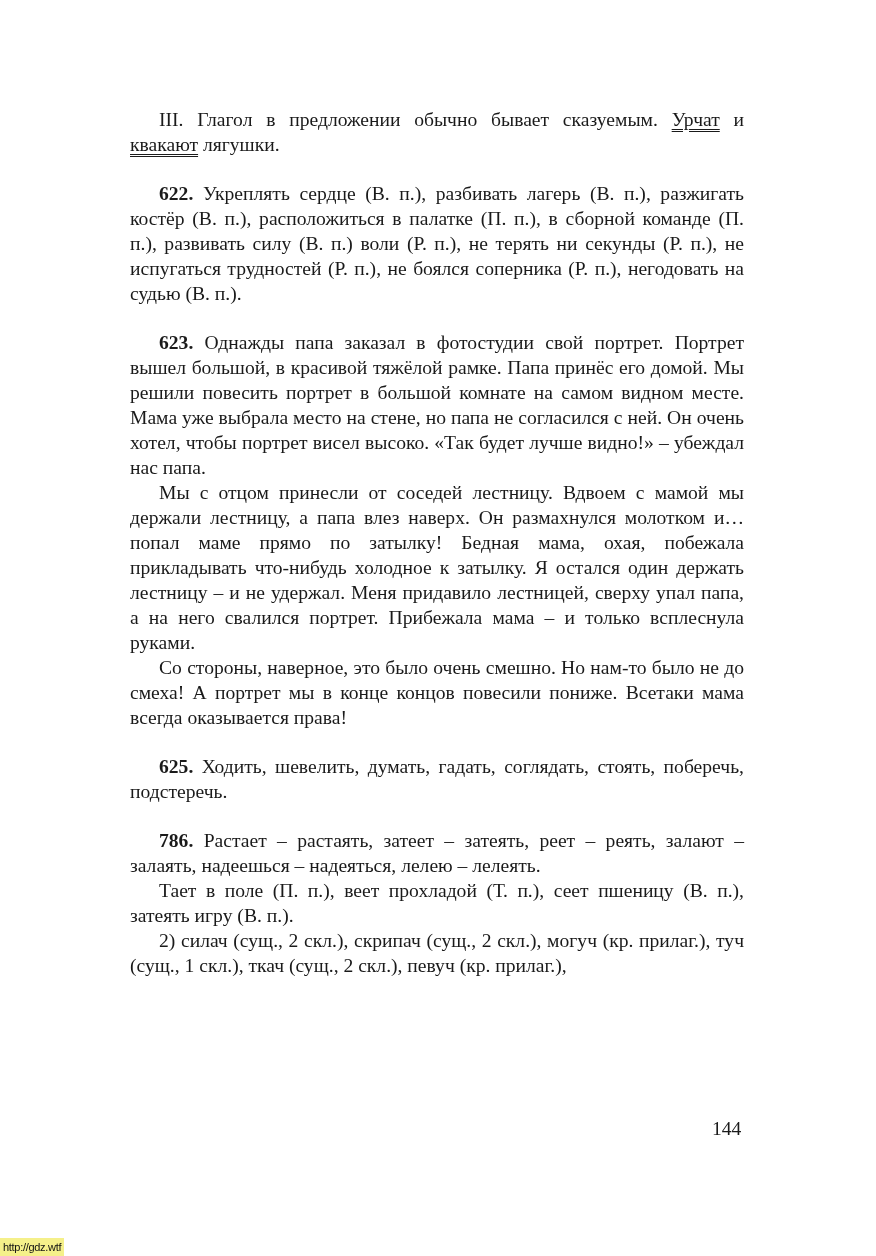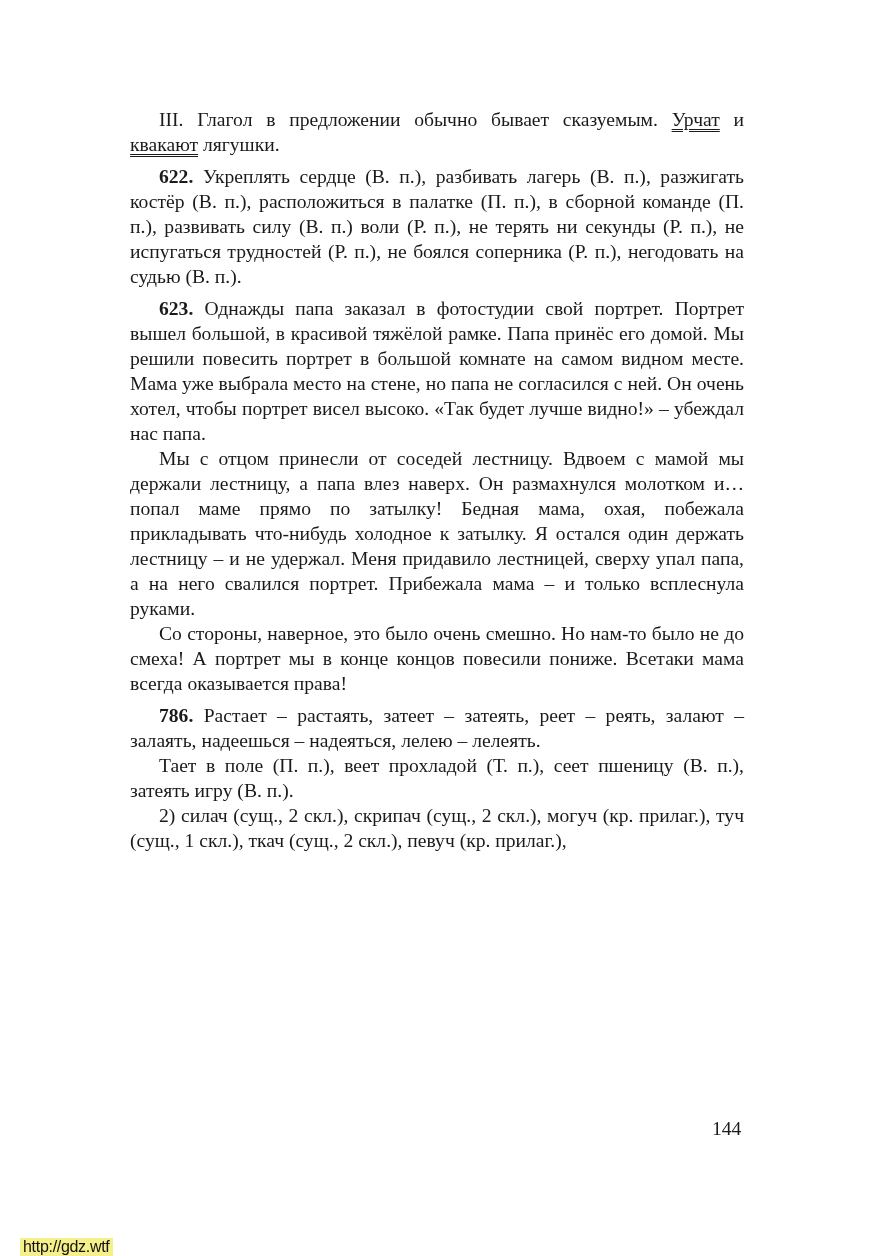--- a/index.html
+++ b/index.html
@@ -23,21 +23,21 @@
     font-size: 19.6px;
     line-height: 25px;
   }
   .para {
     margin: 0;
     text-align: justify;
     text-indent: 29px;
     hyphens: manual;
   }
   .para.gap {
-    margin-top: 7px;
+    margin-top: 24px;
   }
   .num {
     font-weight: bold;
   }
   .dbl {
     text-decoration: underline double;
     text-underline-offset: 3px;
     text-decoration-thickness: 1px;
   }
   .page-number {
@@ -49,40 +49,40 @@
     font-family: "Liberation Serif", serif;
   }
   .watermark {
     position: absolute;
     left: 0;
     top: 1238px;
     height: 18px;
     padding: 0 3px;
     background: #f5f08a;
     font-family: "Liberation Sans", sans-serif;
-    font-size: 16px;
+    font-size: 11px;
     line-height: 18px;
     color: #111;
     letter-spacing: -0.3px;
-    margin-left: 20px;
   }
 </style>
 </head>
 <body>
 
 <div class="page">
 
   <p class="para"><span>III. Глагол в предложении обычно бывает сказуемым. </span><span class="dbl">Урчат</span><span> и </span><span class="dbl">квакают</span><span> лягушки.</span></p>
 
   <p class="para gap"><span class="num">622.</span> <span>Укреплять сердце (В. п.), разбивать лагерь (В. п.), разжигать костёр (В. п.), расположиться в палатке (П. п.), в сборной команде (П. п.), развивать силу (В. п.) воли (Р. п.), не терять ни секунды (Р. п.), не испугаться трудностей (Р. п.), не боялся соперника (Р. п.), негодовать на судью (В. п.).</span></p>
 
   <p class="para gap"><span class="num">623.</span> <span>Однажды папа заказал в фотостудии свой портрет. Портрет вышел большой, в красивой тяжёлой рамке. Папа принёс его домой. Мы решили повесить портрет в большой комнате на самом видном месте. Мама уже выбрала место на стене, но папа не согласился с ней. Он очень хотел, чтобы портрет висел высоко. «Так будет лучше видно!» – убеждал нас папа.</span></p>
   <p class="para">Мы с отцом принесли от соседей лестницу. Вдвоем с мамой мы держали лестницу, а папа влез наверх. Он размахнулся молотком и… попал маме прямо по затылку! Бедная мама, охая, побежала прикладывать что-нибудь холодное к затылку. Я остался один дер­жать лестницу – и не удержал. Меня придавило лестницей, сверху упал папа, а на него свалился портрет. Прибежала мама – и только всплеснула руками.</p>
   <p class="para">Со стороны, наверное, это было очень смешно. Но нам-то было не до смеха! А портрет мы в конце концов повесили пониже. Все­таки мама всегда оказывается права!</p>
 
+  <p class="para gap"><span class="num">625.</span> <span>Ходить, шевелить, думать, гадать, соглядать, стоять, побе­речь, подстеречь.</span></p>
 
   <p class="para gap"><span class="num">786.</span> <span>Растает – растаять, затеет – затеять, реет – реять, залают – залаять, надеешься – надеяться, лелею – лелеять.</span></p>
   <p class="para">Тает в поле (П. п.), веет прохладой (Т. п.), сеет пшеницу (В. п.), затеять игру (В. п.).</p>
 
 
   <p class="para">2) силач (сущ., 2 скл.), скрипач (сущ., 2 скл.), могуч (кр. при­лаг.), туч (сущ., 1 скл.), ткач (сущ., 2 скл.), певуч (кр. прилаг.),</p>
 
 </div>
 
 <div class="page-number">144</div>

